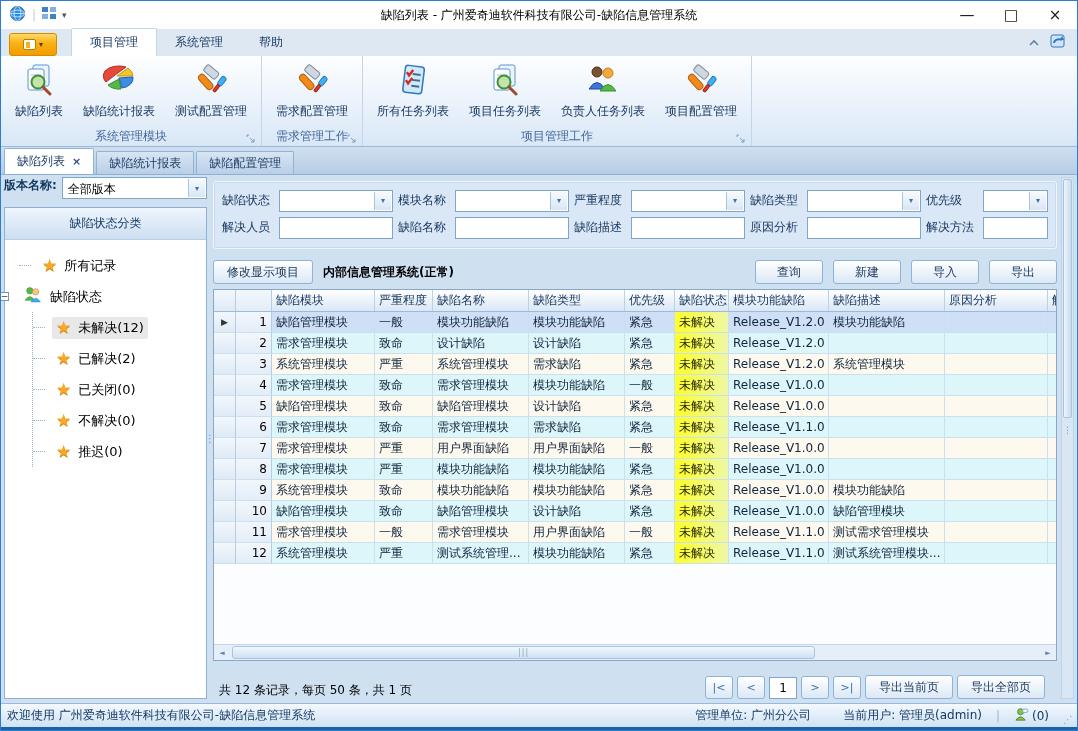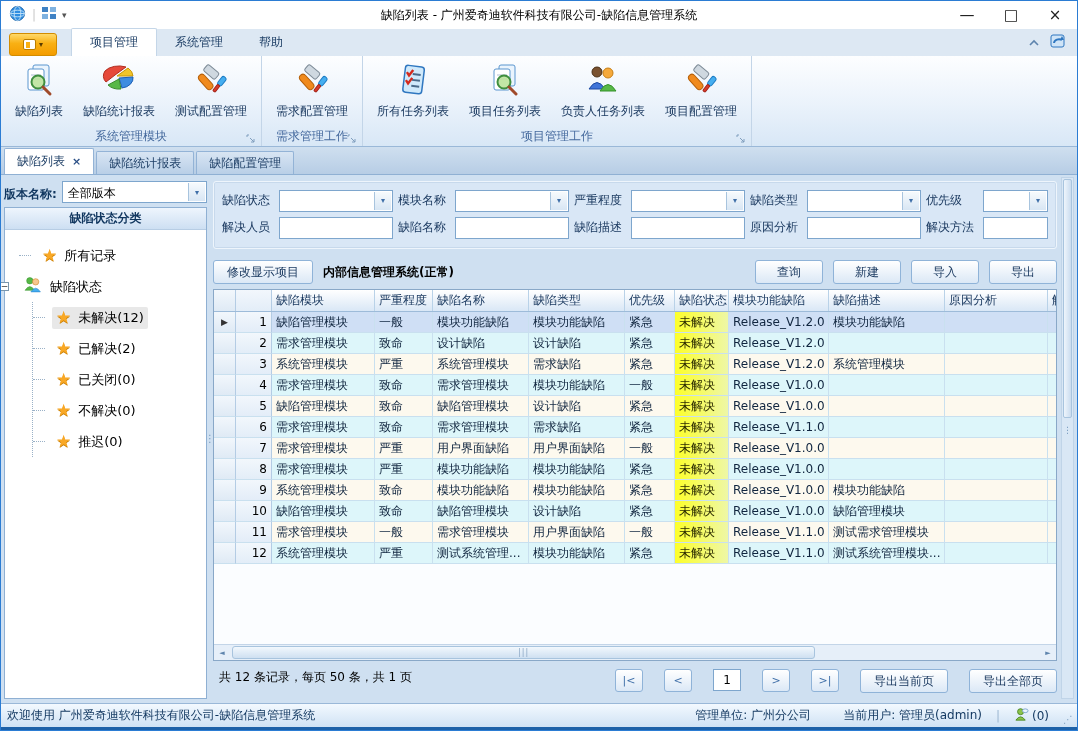--- a/index.html
+++ b/index.html
@@ -41,29 +41,29 @@
   .doctabs{position:absolute;top:146px;left:0;right:0;height:28px;
     background:linear-gradient(#cfdfef,#b7cde5);border-bottom:1px solid #8fb0d3;
     display:flex;align-items:flex-end;padding-left:3px;gap:2px;}
   .dtab{height:23px;padding:0 12px;display:flex;align-items:center;gap:7px;white-space:nowrap;
     background:linear-gradient(#d8e5f3,#b9cfe7);border:1px solid #93b3d6;border-bottom:none;border-radius:2px 2px 0 0;color:#1e3f66;}
   .dtab.active{background:#fff;height:26px;}
   .dtab-close{font-size:11px;color:#2a4f86;font-weight:bold;}
 
   
   .sidebar{position:absolute;left:3px;top:176px;width:203px;bottom:31px;}
-  .version-row{display:flex;align-items:flex-end;height:26px;gap:5px;}
+  .version-row{display:flex;align-items:flex-start;height:26px;gap:5px;}
   .version-label{font-weight:bold;color:#10365f;white-space:nowrap;}
   .combo{flex:1;height:22px;background:#fff;border:1px solid #7ea6cd;position:relative;}
   .dd-btn{position:absolute;right:1px;top:1px;bottom:1px;width:17px;border-left:1px solid #a8c4de;
     background:linear-gradient(#f6fafd,#d8e6f4);display:flex;align-items:center;justify-content:center;font-size:8px;color:#3f6fa8;}
   .combo-val{display:block;padding:3px 20px 0 5px;color:#000;}
   .side-panel{position:absolute;top:30px;left:0;right:0;bottom:0;background:#fff;border:1px solid #8fb0d3;}
-  .side-header{height:22px;background:linear-gradient(#eef5fd,#cddff2);border-bottom:1px solid #b7cde4;
-    display:flex;align-items:center;justify-content:center;font-weight:bold;color:#10365f;}
+  .side-header{height:32px;background:linear-gradient(#eef5fd,#cddff2);border-bottom:1px solid #b7cde4;
+    display:flex;align-items:center;justify-content:center;font-weight:normal;color:#10365f;}
   .tree{padding:10px 2px 0 14px;color:#000;font-size:13px;}
   .titem{display:flex;align-items:center;height:31px;gap:7px;position:relative;}
   .titem .guide{width:12px;border-top:1px dotted #9ab1c7;}
   .tree-children{margin-left:13px;border-left:1px dotted #9ab1c7;}
   .ti-inner{display:flex;align-items:center;gap:7px;padding:2px 4px;border-radius:2px;}
   .ti-inner.selected{background:#e8e8e8;}
   .star{color:#f9a825;font-size:17px;line-height:1;text-shadow:0 1px 0 #c87d00;}
   .expander{width:9px;height:9px;border:1px solid #7a96ad;background:#fff;display:flex;align-items:center;justify-content:center;
     font-size:9px;line-height:7px;color:#333;margin-left:-19px;margin-right:3px;}
 
@@ -104,21 +104,21 @@
   .grow.even .gc.datac{background:#ddf6fa;}
   .grow.selected .gc.datac{background:#cfdff5;}
   .grow .gc.statusc{background:linear-gradient(90deg,#fdff2a,#eef7a6);color:#2b2b00;}
   .hscroll{position:absolute;left:0;right:0;bottom:0;height:16px;background:#e6eff9;border-top:1px solid #c3d5e8;display:flex;align-items:center;}
   .harrow{width:16px;text-align:center;color:#5e84ad;font-size:7px;}
   .htrack{flex:1;position:relative;height:100%;}
   .hthumb{position:absolute;left:2px;top:1px;bottom:1px;width:72%;background:linear-gradient(#f2f8fd,#cfe0f1);
     border:1px solid #a8c4de;border-radius:3px;display:flex;align-items:center;justify-content:center;color:#8aa7c4;font-size:8px;letter-spacing:1px;}
 
   
-  .pagebar{position:absolute;left:0;right:2px;bottom:0;height:30px;display:flex;align-items:flex-start;gap:21px;}
+  .pagebar{position:absolute;left:0;right:14px;bottom:0;height:30px;display:flex;align-items:flex-end;gap:4px;}
   .psummary{color:#000;padding-left:6px;}
   .pagebar .spacer{flex:1;}
   .pbtn{width:28px;height:23px;padding:0;display:inline-flex;align-items:center;justify-content:center;
     background:linear-gradient(#ffffff,#dbe8f6);border:1px solid #8fb3d8;border-radius:3px;color:#3f6fa8;font-size:11px;}
   .pinput{width:28px;height:22px;border:1px solid #7ea6cd;background:#fff;text-align:center;font-size:12px;color:#000;
     font-family:"DejaVu Sans",sans-serif;}
 
   
   .statusbar{position:absolute;left:0;right:0;bottom:0;height:27px;border-top:1px solid #9ab8d8;
     background:linear-gradient(#f3f9ff,#cfe2f4);display:flex;align-items:center;color:#10365f;

